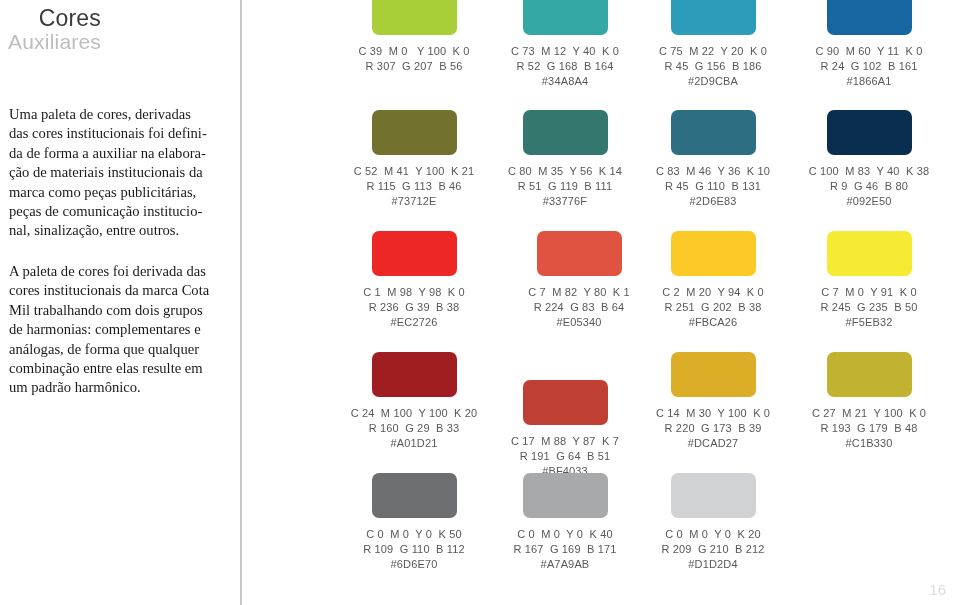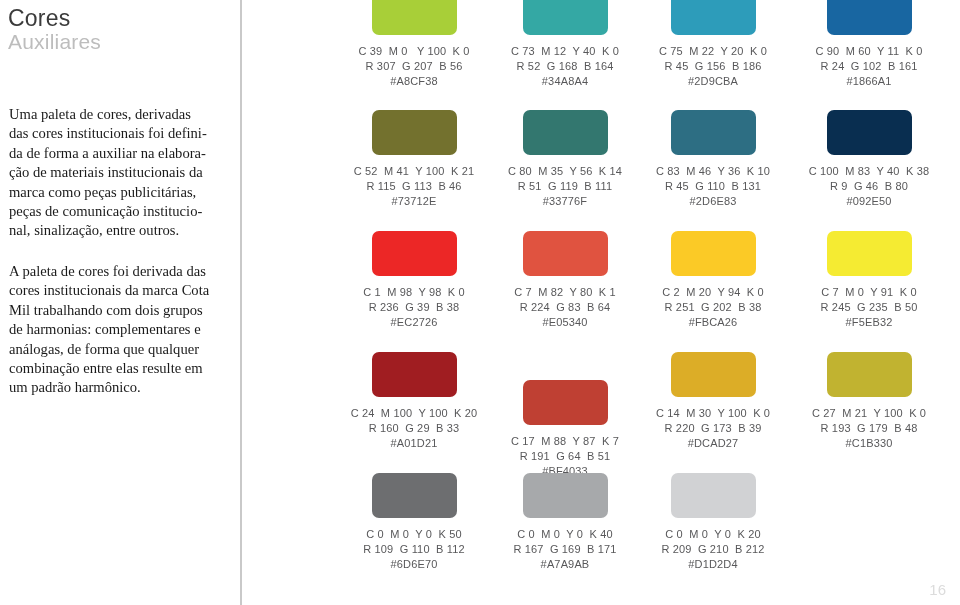--- a/index.html
+++ b/index.html
@@ -32,20 +32,21 @@
     top: 6px;
     line-height: 1.05;
   }
   #page-heading .title {
     font-family: "Liberation Sans", sans-serif;
     font-size: 23px;
     font-weight: 400;
     color: #3b3b3b;
     letter-spacing: 0.2px;
     display: block;
+    text-align: right;
   }
   #page-heading .subtitle {
     font-family: "Liberation Sans", sans-serif;
     font-size: 21px;
     font-weight: 400;
     color: #bdbdbd;
     letter-spacing: 0.2px;
     display: block;
     margin-top: 1px;
   }
@@ -138,21 +139,20 @@
 
 </div>
 
 <div id="swatch-grid">
     <div class="swatch-row" style="top: -10px;">
       <div class="swatch-cell" style="left: 36px;">
         <div class="swatch-chip" style="background: rgb(168, 207, 56);"></div>
         <div class="swatch-labels">
           <span>C 39  M 0   Y 100  K 0</span>
           <span>R 307  G 207  B 56</span>
-          <span>#A8CF38</span>
         </div>
       </div>
       <div class="swatch-cell" style="left: 187px;">
         <div class="swatch-chip" style="background: rgb(52, 168, 164);"></div>
         <div class="swatch-labels">
           <span>C 73  M 12  Y 40  K 0</span>
           <span>R 52  G 168  B 164</span>
           <span>#34A8A4</span>
         </div>
       </div>
@@ -209,21 +209,21 @@
     </div>
     <div class="swatch-row" style="top: 231px;">
       <div class="swatch-cell" style="left: 36px;">
         <div class="swatch-chip" style="background: rgb(236, 39, 38);"></div>
         <div class="swatch-labels">
           <span>C 1  M 98  Y 98  K 0</span>
           <span>R 236  G 39  B 38</span>
           <span>#EC2726</span>
         </div>
       </div>
-      <div class="swatch-cell" style="left: 187px;">
+      <div class="swatch-cell" style="left: 201px;">
         <div class="swatch-chip" style="background: rgb(224, 83, 64);"></div>
         <div class="swatch-labels">
           <span>C 7  M 82  Y 80  K 1</span>
           <span>R 224  G 83  B 64</span>
           <span>#E05340</span>
         </div>
       </div>
       <div class="swatch-cell" style="left: 335px;">
         <div class="swatch-chip" style="background: rgb(251, 202, 38);"></div>
         <div class="swatch-labels">

